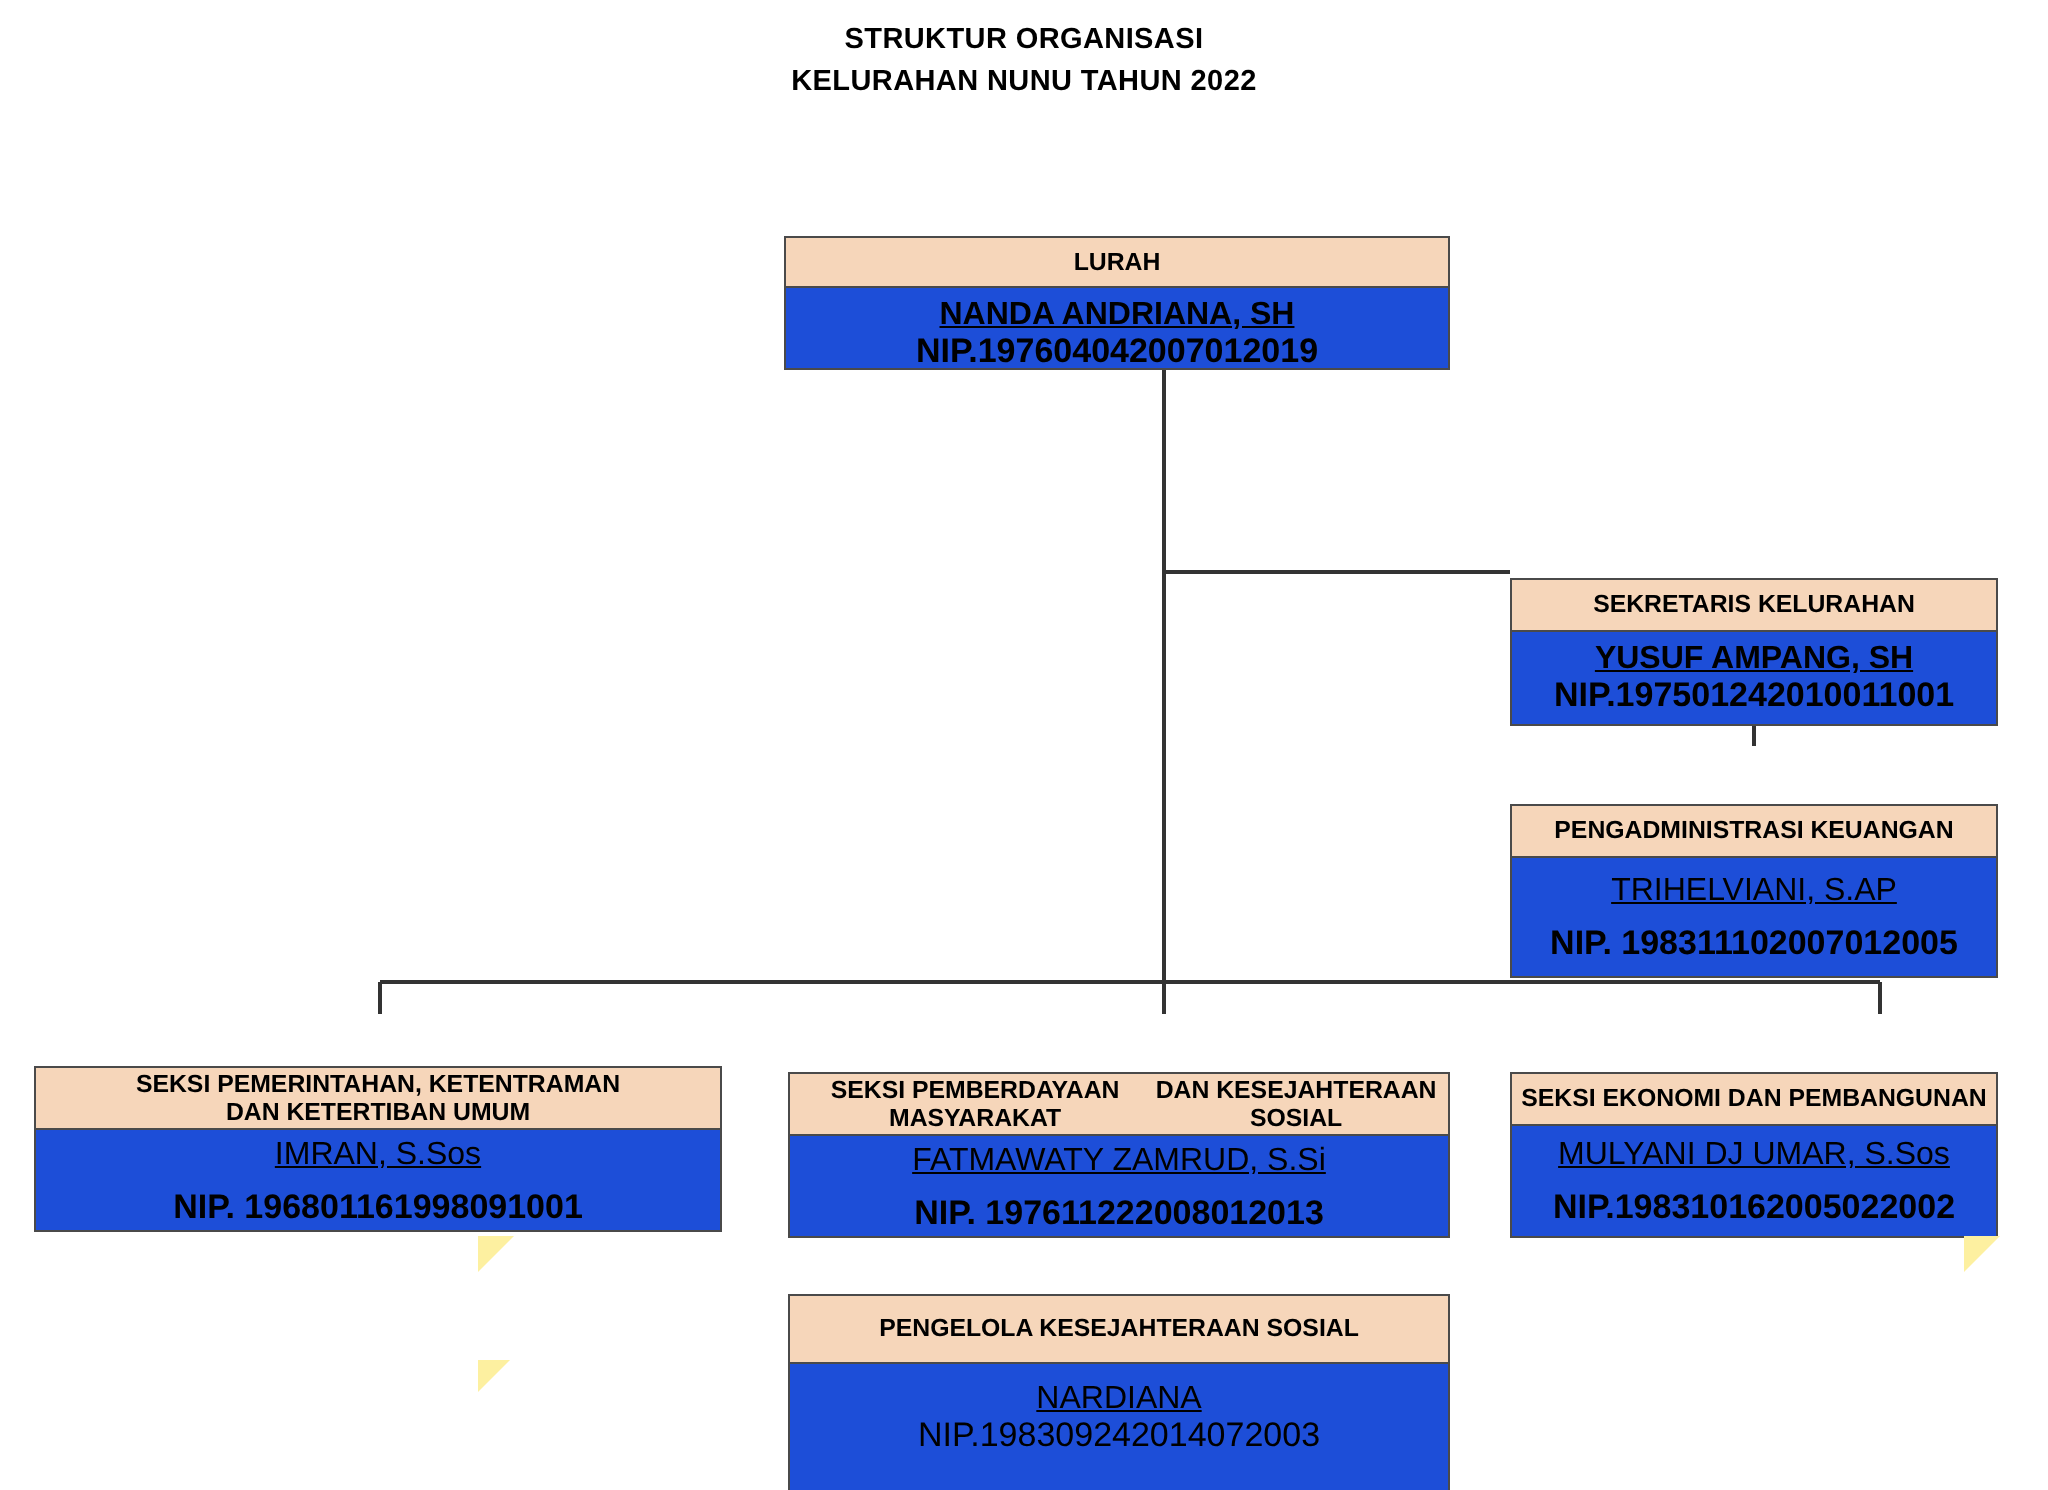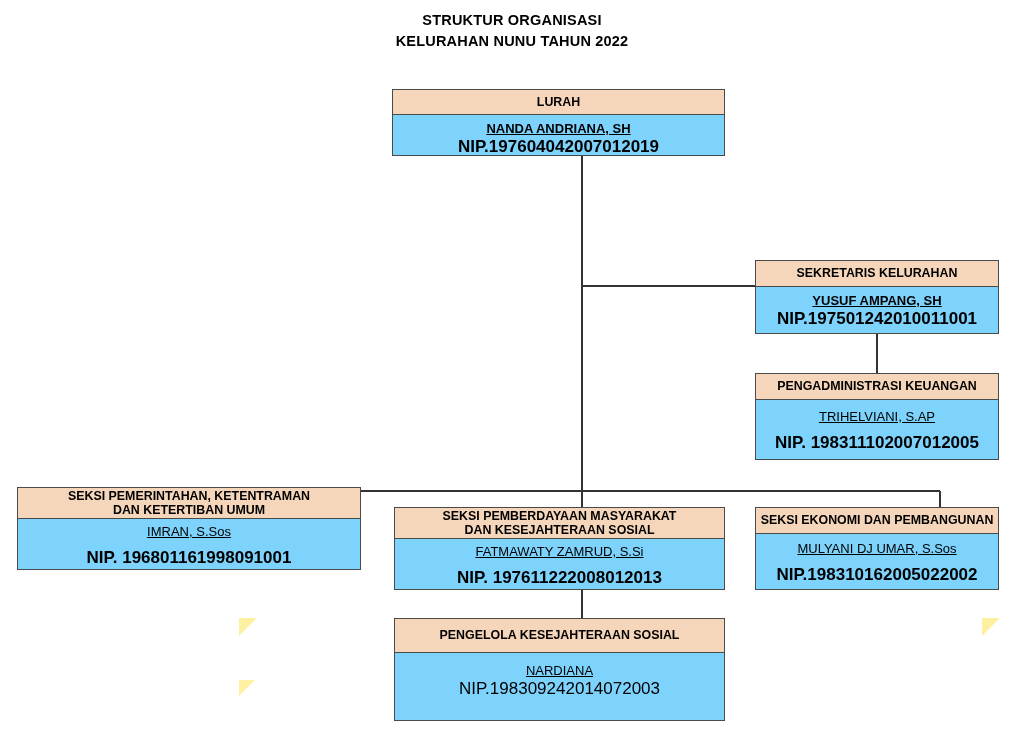--- a/index.html
+++ b/index.html
@@ -45,23 +45,24 @@
     width: 1024px;
     height: 745px;
     pointer-events: none;
   }
 
   
   .node {
     position: absolute;
     box-sizing: border-box;
     border: 1.6px solid #4a4a4a;
-    background: #7dd3fc;
+    background: #1d4ed8;
     display: flex;
     flex-direction: column;
+    margin-top: 29px;
   }
   .node-header {
     box-sizing: border-box;
     background: #f6d6ba;
     border-bottom: 1.6px solid #4a4a4a;
     text-align: center;
     font-weight: bold;
     font-size: 12.4px;
     line-height: 15px;
     display: flex;
@@ -73,21 +74,21 @@
     flex: 1;
     box-sizing: border-box;
     display: flex;
     flex-direction: column;
     align-items: center;
     padding-top: 6px;
   }
   .node-name {
     text-align: center;
     text-decoration: underline;
-    font-size: 13px;
+    font-size: 16px;
     line-height: 16px;
   }
   .node-nip {
     text-align: center;
     font-size: 17px;
     line-height: 16px;
   }
   .bold .node-name,
   .bold .node-nip {
     font-weight: bold;
@@ -148,33 +149,33 @@
   </div>
 
   <div class="node gap-loose" style="left:755px; top:373px; width:244px; height:87px;">
     <div class="node-header" style="height:26px;">PENGADMINISTRASI KEUANGAN</div>
     <div class="node-body" style="padding-top:9px;">
       <div class="node-name">TRIHELVIANI, S.AP</div>
       <div class="node-nip">NIP. 198311102007012005</div>
     </div>
   </div>
 
-  <div class="node gap-loose" style="left:17px; top:487px; width:344px; height:83px;">
+  <div class="node gap-loose" style="left:17px; top:504px; width:344px; height:83px;">
     <div class="node-header" style="height:31px; flex-direction:column; line-height:14px;">
       <span>SEKSI PEMERINTAHAN, KETENTRAMAN</span>
       <span>DAN KETERTIBAN UMUM</span>
     </div>
     <div class="node-body" style="padding-top:5px;">
       <div class="node-name">IMRAN, S.Sos</div>
       <div class="node-nip">NIP. 196801161998091001</div>
     </div>
   </div>
 
   <div class="node gap-loose" style="left:394px; top:507px; width:331px; height:83px;">
-    <div class="node-header" style="height:31px; flex-direction:column; line-height:14px;">
+    <div class="node-header" style="height:31px; flex-direction:row; line-height:14px;">
       <span>SEKSI PEMBERDAYAAN MASYARAKAT</span>
       <span>DAN KESEJAHTERAAN SOSIAL</span>
     </div>
     <div class="node-body" style="padding-top:5px;">
       <div class="node-name">FATMAWATY ZAMRUD, S.Si</div>
       <div class="node-nip">NIP. 197611222008012013</div>
     </div>
   </div>
 
   <div class="node gap-loose" style="left:755px; top:507px; width:244px; height:83px;">

